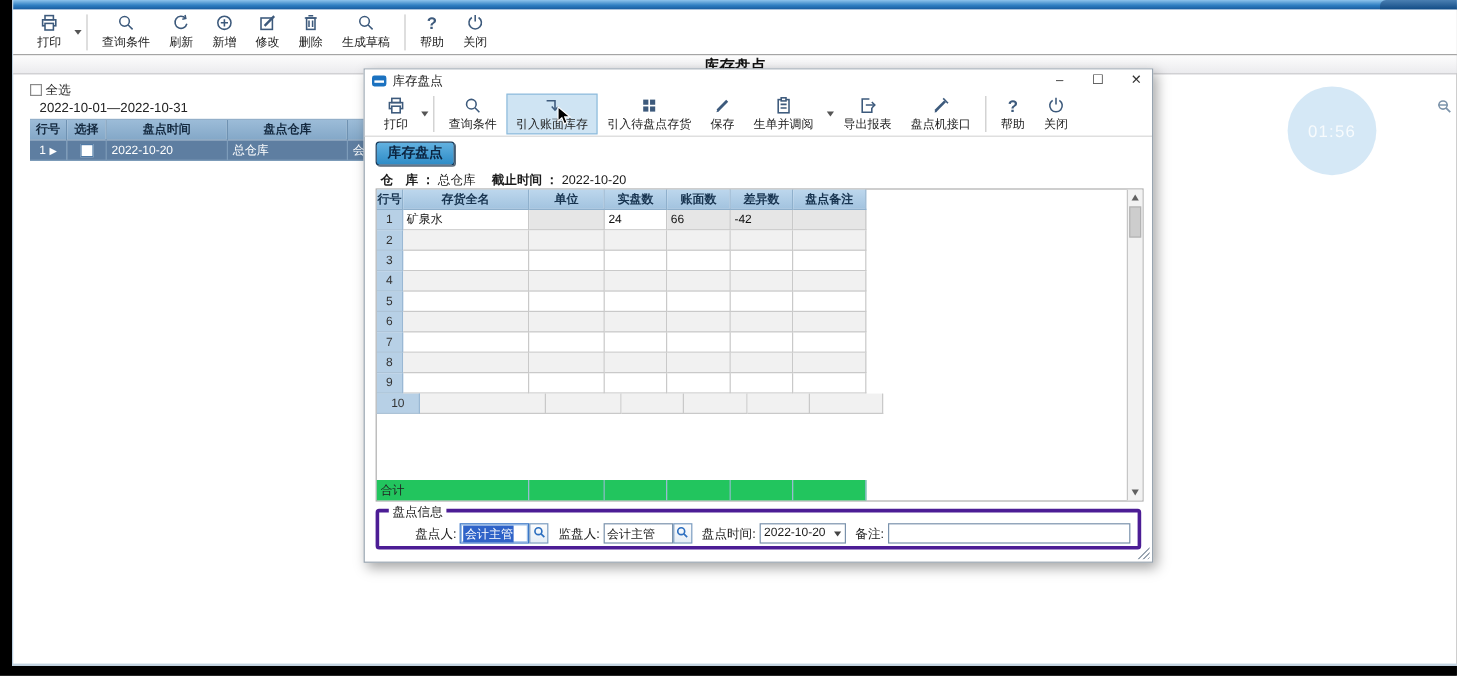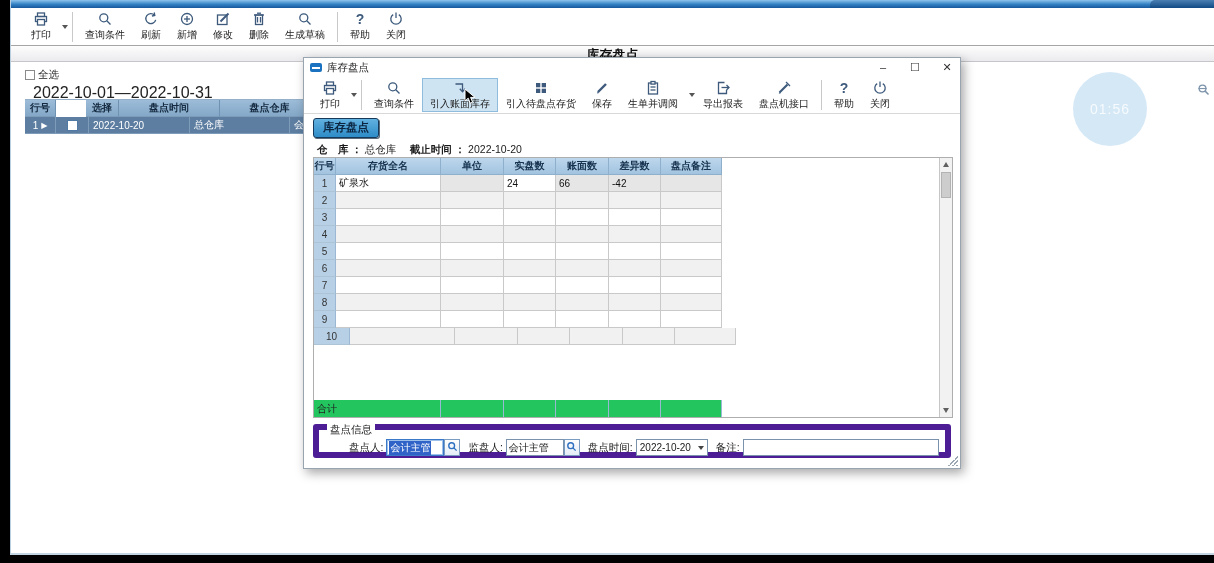--- a/index.html
+++ b/index.html
@@ -29,21 +29,21 @@
 
   
   #band { position:absolute; left:0; top:45px; right:0; height:17px;
     background:linear-gradient(180deg,#fdfdfd,#ebebee); border-top:1px solid #a5a5a5;
     border-bottom:1px solid #c6c6ca; text-align:center; }
   #band .title { font-size:13px; font-weight:bold; color:#111; line-height:17px; }
 
   
   #selall { position:absolute; left:14px; top:68px; display:flex; align-items:center; font-size:10.5px; color:#222; }
   #selall .cb { width:10px; height:10px; border:1px solid #8a8a8a; background:#fff; margin-right:3px; }
-  #daterange { position:absolute; left:22px; top:84px; font-size:16px; color:#222; }
+  #daterange { position:absolute; left:22px; top:84px; font-size:11px; color:#222; }
 
   #main-table { position:absolute; left:14px; top:99px; border-top:1px solid #93afc9; }
   .mt-row { display:flex; }
   .mt-cell { height:17px; font-size:10px; display:flex; align-items:center; justify-content:center;
     border-right:1px solid #7d9cba; border-bottom:1px solid #7d9cba; overflow:hidden; white-space:nowrap; }
   .mt-head .mt-cell { background:linear-gradient(180deg,#9cbcd8,#84a8c8); color:#14293f; font-weight:bold;
     border-right:1px solid #6f92b2; }
   .mt-data .mt-cell { background:#5e7ea1; color:#fff; }
   .mt-cell.tl { justify-content:flex-start; padding-left:4px; }
   .mt-cb { width:11px; height:11px; background:#fff; border:1px solid #4f7aa6; }
@@ -100,21 +100,21 @@
   #dlg-scroll { position:absolute; right:0; top:0; bottom:0; width:13px; background:#f2f2f2;
     border-left:1px solid #c6c6c6; }
   .sb-arrow { position:absolute; left:0; width:12px; height:13px; display:flex; align-items:center; justify-content:center; }
   .sb-arrow.up { top:0; } .sb-arrow.down { bottom:0; }
   .tri-up { width:0; height:0; border-left:3.5px solid transparent; border-right:3.5px solid transparent; border-bottom:5px solid #606060; }
   .tri-down { width:0; height:0; border-left:3.5px solid transparent; border-right:3.5px solid transparent; border-top:5px solid #606060; }
   #sb-thumb { position:absolute; left:1px; top:14px; width:10px; height:26px; background:#cdcdcd; border:1px solid #b3b3b3; }
 
   
   #dlg-group { position:absolute; left:9px; top:366px; width:638px; height:34px;
-    border:6px solid #4c1d95; border-radius:3px; }
+    border:3px solid #4c1d95; border-radius:3px; }
   #dlg-group .legend { position:absolute; left:8px; top:-7px; background:#fff; padding:0 3px;
     font-size:10.5px; color:#1a1a1a; }
   #dlg-fields { position:absolute; left:6px; top:9px; right:6px; display:flex; align-items:center; font-size:10.5px; color:#1a1a1a;margin-left:24px; }
   .fld-lbl { margin-right:3px; white-space:nowrap; }
   .fld-input { height:17px; border:1px solid #7a92ac; background:#fff; font-size:10px; display:flex; align-items:center; padding:0 2px; }
   .fld-input.focus { border:1px solid #3c78c8; box-shadow:0 0 0 1px #9cc0ea inset; }
   .seltext { background:#2f63c8; color:#fff; padding:0 1px; }
   .mag-btn { width:16px; height:17px; border:1px solid #7a9cc0; background:linear-gradient(180deg,#fdfdfd,#e4edf6);
     display:flex; align-items:center; justify-content:center; margin-right:8px; }
   .combo { height:17px; border:1px solid #7a92ac; background:#fff; display:flex; align-items:center;
@@ -251,21 +251,21 @@
 
   <div id="selall">
     <span class="cb"></span>
     <span>全选</span>
   </div>
   <div id="daterange">2022-10-01—2022-10-31</div>
 
   <div id="main-table">
       <div class="mt-row mt-head">
         <div class="mt-cell" style="width: 31px;">行号</div>
-        <div class="mt-cell" style="width: 33px; margin-left: 30px;">选择</div>
+        <div class="mt-cell" style="width: 33px;">选择</div>
         <div class="mt-cell" style="width: 101px;">盘点时间</div>
         <div class="mt-cell" style="width: 100px;">盘点仓库</div>
         <div class="mt-cell" style="width: 97px;">盘点人</div>
         <div class="mt-cell" style="width: 120px;">监盘人</div>
       </div>
       <div class="mt-row mt-data">
         <div class="mt-cell" style="width: 31px;">1<span class="mt-marker">▶</span></div>
         <div class="mt-cell" style="width: 33px;">
           <span class="mt-cb"></span>
         </div>

